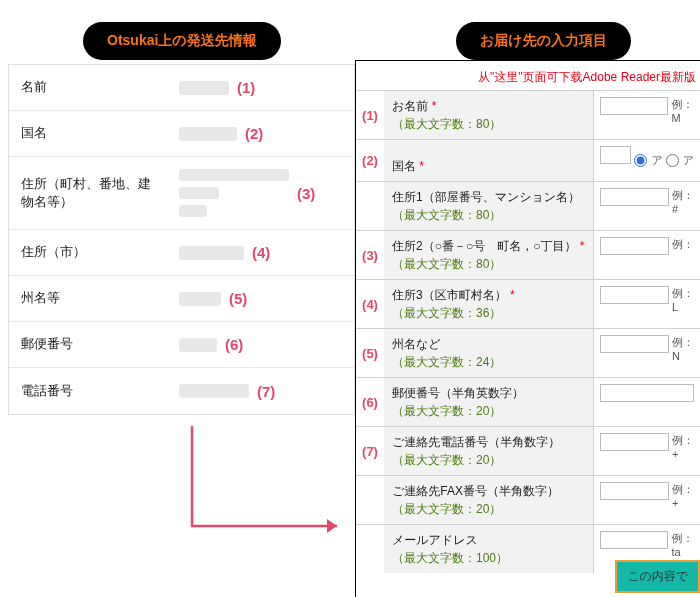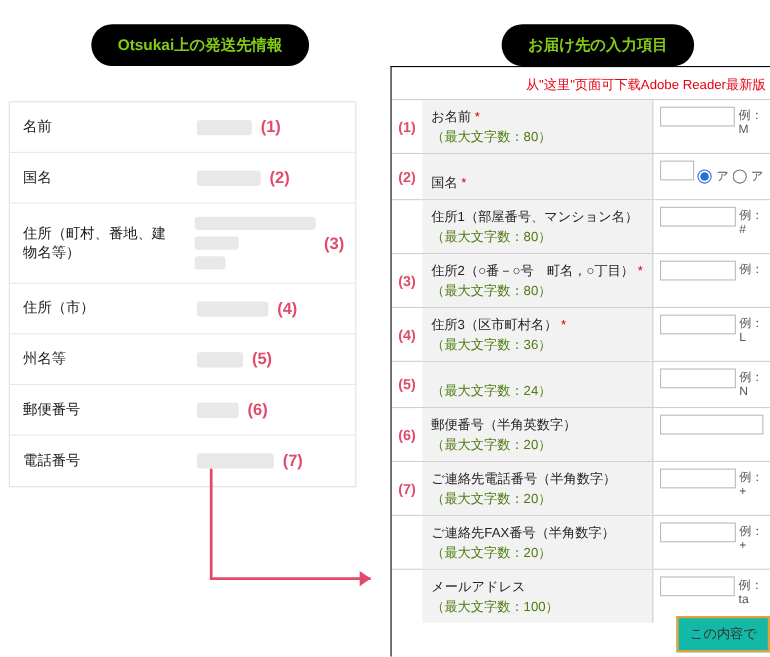--- a/index.html
+++ b/index.html
@@ -1,20 +1,20 @@
 <!DOCTYPE html>
 <html><head>
 <meta charset="utf-8">
 <style>
 *{box-sizing:border-box;margin:0;padding:0}
 body{font-family:"Hiragino Sans","Meiryo",sans-serif;background:#fff;width:700px;height:597px;position:relative;overflow:hidden}
-.pill{background:#000;color:#84cc16;border-radius:20px;padding:10px 24px;font-size:14px;font-weight:600;display:inline-block;text-align:center}
+.pill{background:#000;color:#f97316;border-radius:20px;padding:10px 24px;font-size:14px;font-weight:600;display:inline-block;text-align:center}
 .left-pill{position:absolute;left:83px;top:22px}
 .right-pill{position:absolute;left:456px;top:22px}
-.left-panel{position:absolute;left:8px;top:92px;width:316px;border:1px solid #e0e0e0;background:#fff}
+.left-panel{position:absolute;left:8px;top:64px;width:347px;border:1px solid #e0e0e0;background:#fff}
 .left-panel .row{display:flex;border-bottom:1px solid #e8e8e8;min-height:46px;align-items:center}
 .left-panel .row:last-child{border-bottom:none}
 .left-panel .row.tall{min-height:70px}
 .left-panel .label{width:160px;padding:12px 12px;font-size:13px;color:#1a1a1a;line-height:1.4}
 .left-panel .value{flex:1;padding:12px 10px;display:flex;align-items:center;gap:8px}
 .blur{background:#e8e8e8;border-radius:3px;filter:blur(0.5px)}
 .blur1{width:50px;height:14px}
 .blur2{width:58px;height:14px}
 .blur3a{width:110px;height:12px;margin-bottom:4px}
 .blur3b{width:40px;height:12px;margin-bottom:4px}
@@ -154,20 +154,21 @@
           <div class="max">（最大文字数：36）</div>
         </div>
         <div class="hint">
           <div class="txtbox"></div>
           <div>例：L</div>
         </div>
       </div>
       <div class="form-row">
         <div class="fn">(5)</div>
         <div class="fld">
+          <div>州名など </div>
           <div class="max">（最大文字数：24）</div>
         </div>
         <div class="hint">
           <div class="txtbox"></div>
           <div>例：N</div>
         </div>
       </div>
       <div class="form-row">
         <div class="fn">(6)</div>
         <div class="fld">

